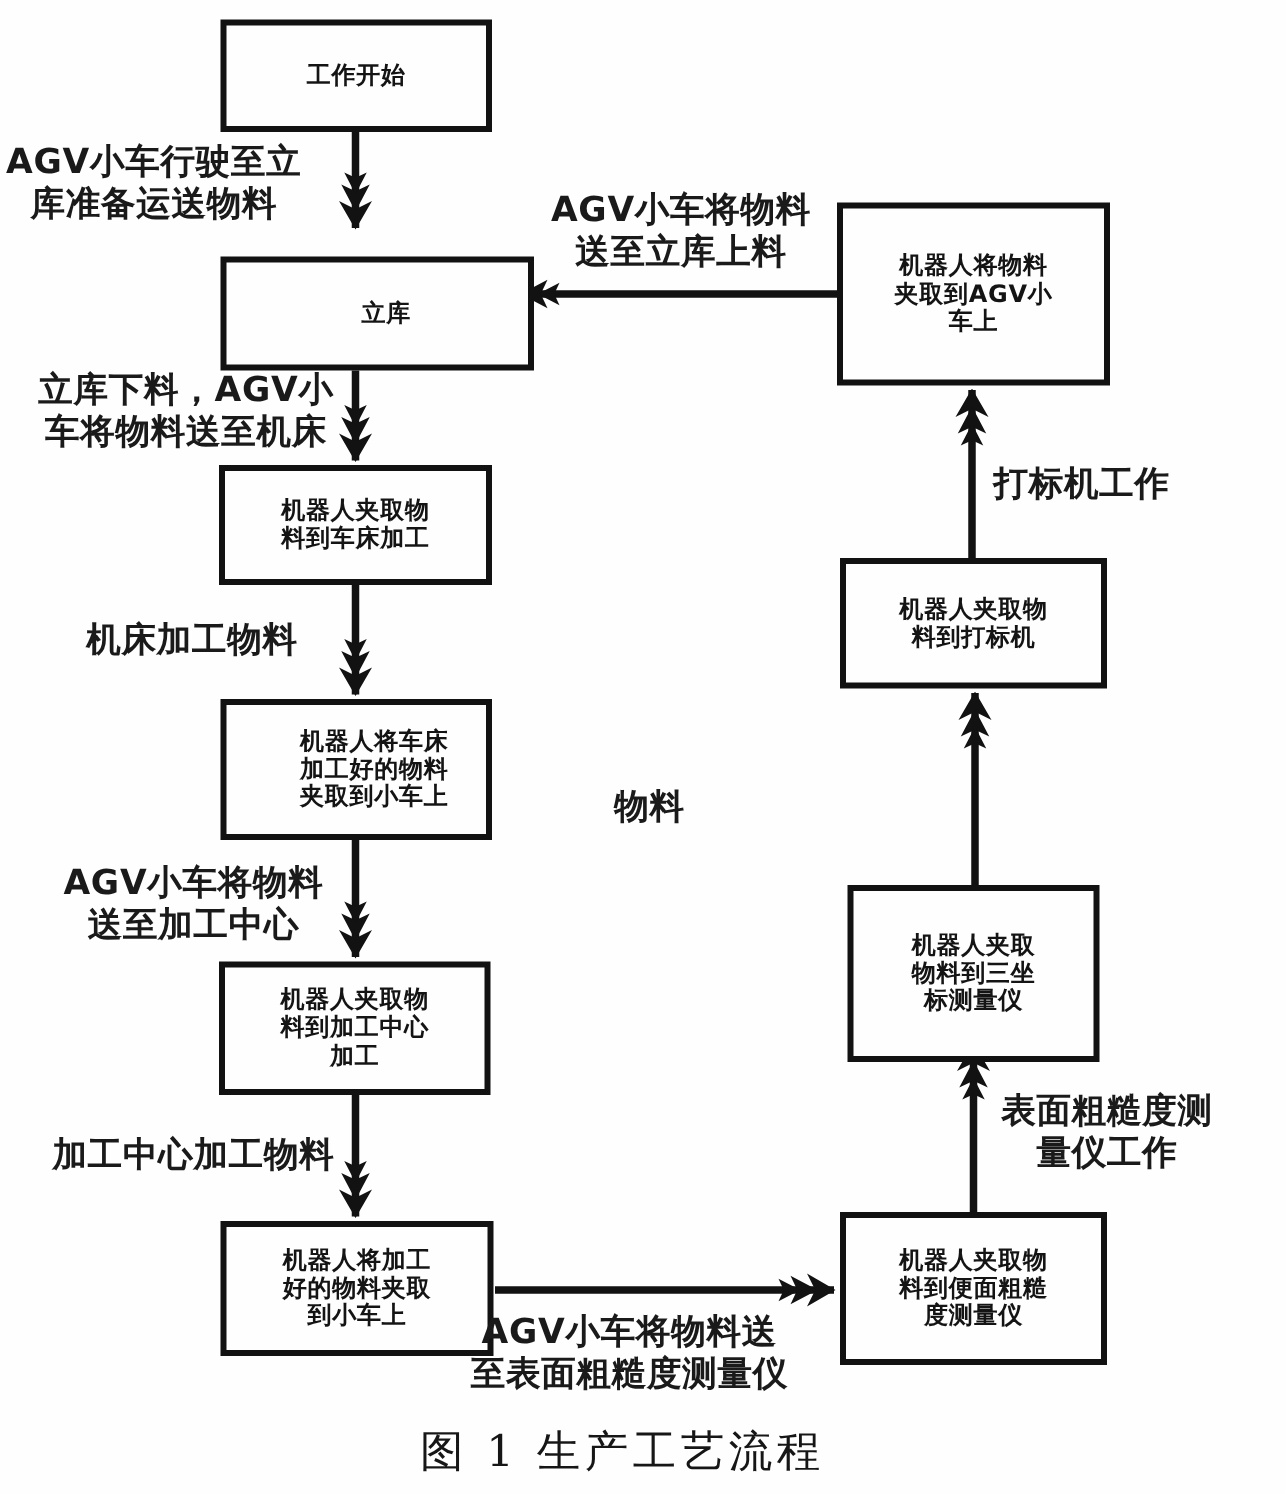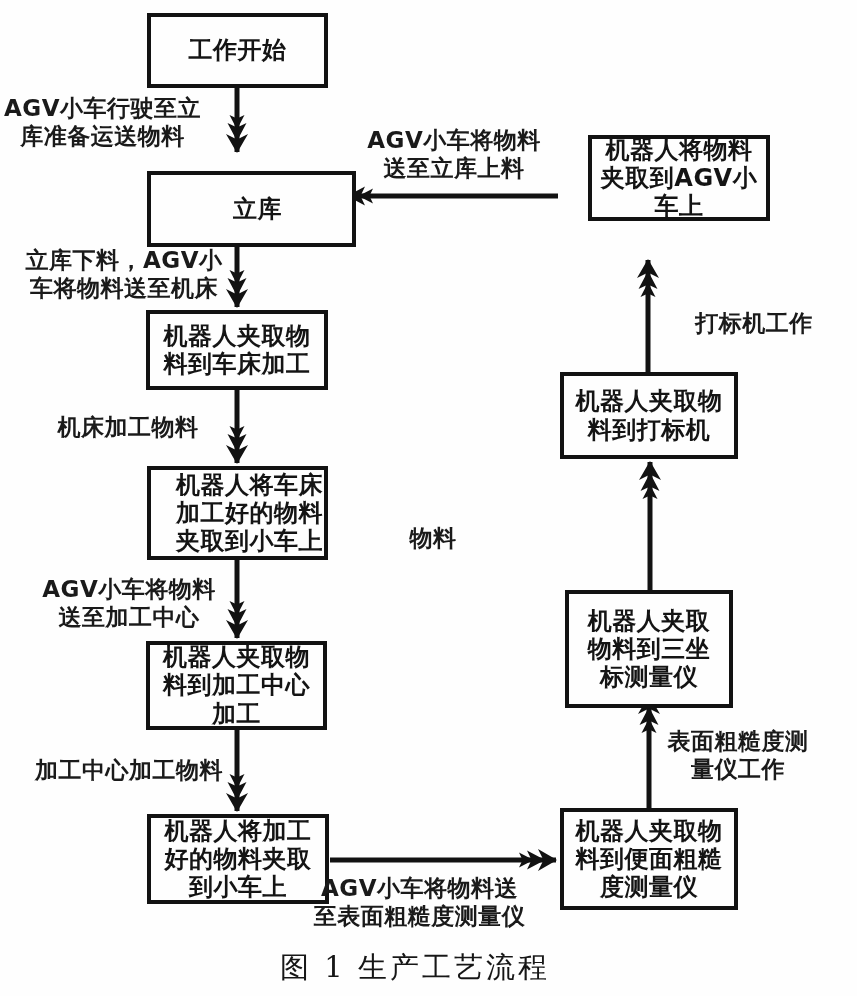--- a/index.html
+++ b/index.html
@@ -6,21 +6,21 @@
   body { background:#ffffff; font-family:"DejaVu Sans", sans-serif; }
   .page {
     position:relative; width:857px; height:996px; background:#fefefe; overflow:hidden;
     color:#111;
   }
   .connectors { position:absolute; left:0; top:0; width:857px; height:996px; }
   .node {
     position:absolute; box-sizing:border-box;
     border:4px solid #121212; background:#fefefe;
     display:flex; align-items:center; justify-content:center;
-    text-align:center; font-size:24px; font-weight:600; line-height:1.18;
+    text-align:center; font-size:16px; font-weight:600; line-height:1.18;
     white-space:pre-line; letter-spacing:0.5px; color:#141414;
   }
   .elabel {
     position:absolute; text-align:center; font-size:23px; font-weight:600;
     line-height:1.2; white-space:pre-line; color:#1a1a1a; letter-spacing:0.5px;
   }
   .caption {
     position:absolute; left:280px; top:948px; width:285px; text-align:left;
     font-family:"DejaVu Serif", serif; font-size:29px; font-weight:500;
     letter-spacing:3px; color:#161616;
@@ -60,21 +60,21 @@
   <div class="node" style="left:147px; top:466px; width:181px; height:94px;padding-left:24px;">机器人将车床
 加工好的物料
 夹取到小车上</div>
   <div class="node" style="left:146px; top:641px; width:181px; height:89px;">机器人夹取物
 料到加工中心
 加工</div>
   <div class="node" style="left:147px; top:814px; width:182px; height:90px;">机器人将加工
 好的物料夹取
 到小车上</div>
 
-  <div class="node" style="left:558px; top:135px; width:182px; height:86px;margin-left:30px;">机器人将物料
+  <div class="node" style="left:558px; top:135px; width:182px; height:122px;">机器人将物料
 夹取到AGV小
 车上</div>
   <div class="node" style="left:560px; top:372px; width:178px; height:87px;">机器人夹取物
 料到打标机</div>
   <div class="node" style="left:565px; top:590px; width:168px; height:118px;">机器人夹取
 物料到三坐
 标测量仪</div>
   <div class="node" style="left:560px; top:808px; width:178px; height:102px;">机器人夹取物
 料到便面粗糙
 度测量仪</div>
@@ -85,19 +85,19 @@
 库准备运送物料</div>
   <div class="elabel" style="left:48px;  top:414px; width:160px;">机床加工物料</div>
   <div class="elabel" style="left:33px;  top:576px; width:192px;">AGV小车将物料
 送至加工中心</div>
   <div class="elabel" style="left:25px;  top:757px; width:208px;">加工中心加工物料</div>
   <div class="elabel" style="left:312px; top:875px; width:215px;">AGV小车将物料送
 至表面粗糙度测量仪</div>
   <div class="elabel" style="left:398px; top:525px; width:70px;">物料</div>
   <div class="elabel" style="left:658px; top:728px; width:160px;">表面粗糙度测
 量仪工作</div>
-  <div class="elabel" style="left:688px; top:310px; width:132px;text-align:center;">打标机工作</div>
+  <div class="elabel" style="left:655px; top:310px; width:132px;text-align:center;">打标机工作</div>
   <div class="elabel" style="left:360px; top:127px; width:188px;">AGV小车将物料
 送至立库上料</div>
 
   <div class="caption">图 1 生产工艺流程</div>
 
 </div>
 
 </body></html>

